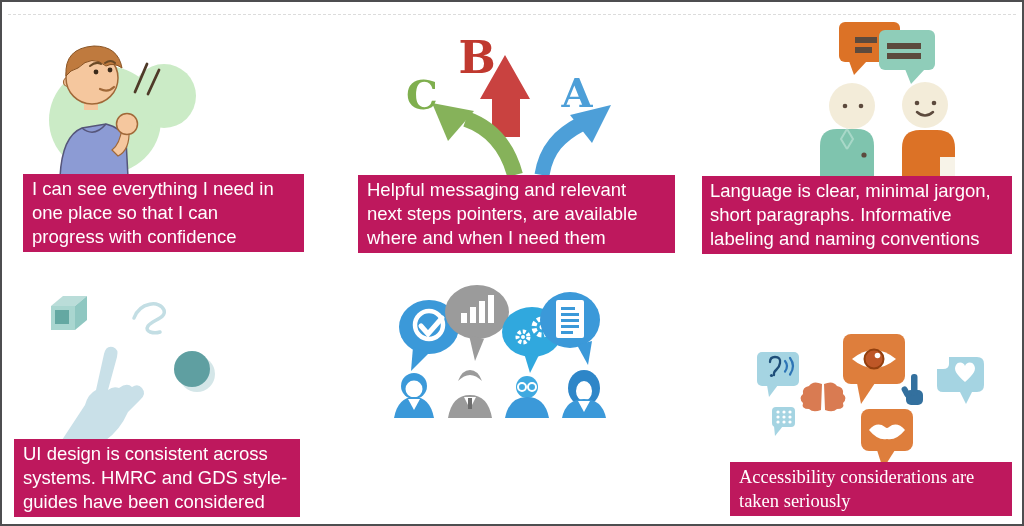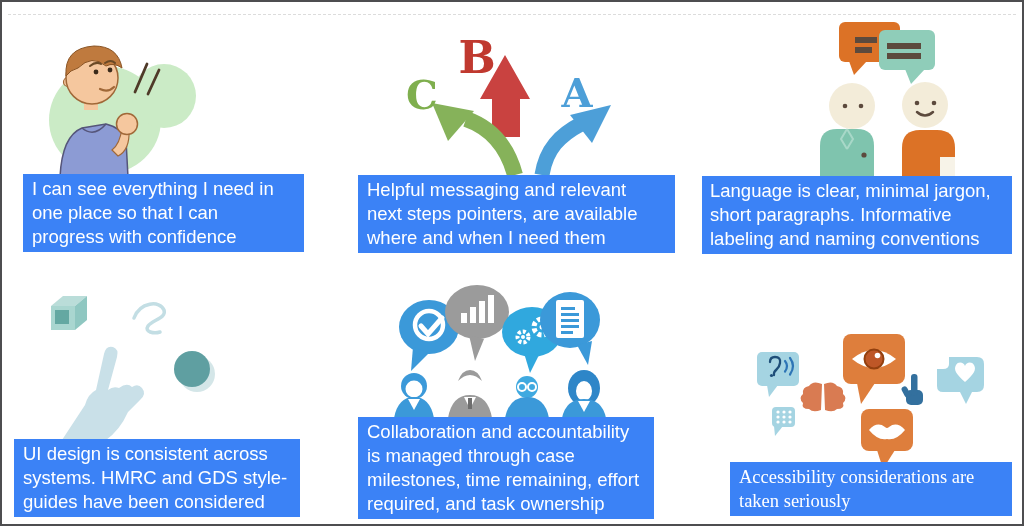--- a/index.html
+++ b/index.html
@@ -6,21 +6,21 @@
   #slide{
     position:relative;width:1024px;height:526px;box-sizing:border-box;
     border:2px solid #4e4e50;background:#ffffff;overflow:hidden;
     font-family:"Liberation Sans",sans-serif;
   }
   .guide{position:absolute;top:12px;left:6px;right:6px;height:0;
     border-top:1px dashed #dcdcdc;}
   .ill{position:absolute;}
   .ill svg{display:block;}
   .caption{
-    position:absolute;background:#3b82f6;color:#ffffff;
+    position:absolute;background:#be185d;color:#ffffff;
     font-size:18.5px;line-height:24px;padding:3px 9px;
     white-space:pre-line;box-sizing:border-box;
   }
   #cap1{left:21px;top:172px;width:281px;}
   #cap2{left:356px;top:173px;width:317px;}
   #cap3{left:700px;top:174px;width:310px;padding-left:8px;}
   #cap4{left:12px;top:437px;width:286px;}
   #cap5{left:356px;top:415px;width:296px;}
   #cap6{left:728px;top:460px;width:282px;font-family:Liberation Serif, serif;}
   #ill1{left:28px;top:30px;}
@@ -158,24 +158,20 @@
       <circle cx="140" cy="102" r="11" fill="#3FA9E0"></circle>
       <circle cx="135" cy="102" r="4" stroke="#fff" stroke-width="2" fill="none"></circle>
       <circle cx="145" cy="102" r="4" stroke="#fff" stroke-width="2" fill="none"></circle>
       <path d="M118,133 Q122,112 140,112 Q158,112 162,133 Z" fill="#3B99D9"></path>
       <ellipse cx="197" cy="103" rx="16" ry="18" fill="#2E86C8"></ellipse>
       <ellipse cx="197" cy="106" rx="8" ry="10" fill="#fff"></ellipse>
       <path d="M175,133 Q179,114 197,114 Q215,114 219,133 Z" fill="#3B99D9"></path>
       <polygon points="191,116 203,116 197,127" fill="#fff"></polygon>
     </svg>
   </div>
-  <div class="caption" id="cap5">Collaboration and accountability
-is managed through case
-milestones, time remaining, effort
-required, and task ownership</div>
 
   <div class="ill" id="ill6">
     <svg width="280" height="145" viewBox="0 0 280 145">
       <rect x="20" y="28" width="42" height="34" rx="5" fill="#A5D4E2"></rect>
       <polygon points="30,61 41,61 32,73" fill="#A5D4E2"></polygon>
       <path d="M33,38 Q33,33 38,33 Q44,33 43,39 Q42.5,43 39.5,45.5 Q36.5,48 37,51" stroke="#1E4E79" stroke-width="2.3" fill="none" stroke-linecap="round"></path>
       <circle cx="34.5" cy="51.5" r="1.6" fill="#1E4E79"></circle>
       <path d="M48,37 Q52,42 48,47.5 M53,34 Q59,42 53,50.5" stroke="#2E75B6" stroke-width="2.2" fill="none" stroke-linecap="round"></path>
       <rect x="35" y="83" width="23" height="20" rx="4" fill="#A5D4E2"></rect>
       <polygon points="37,102 46,102 38,112" fill="#A5D4E2"></polygon>

